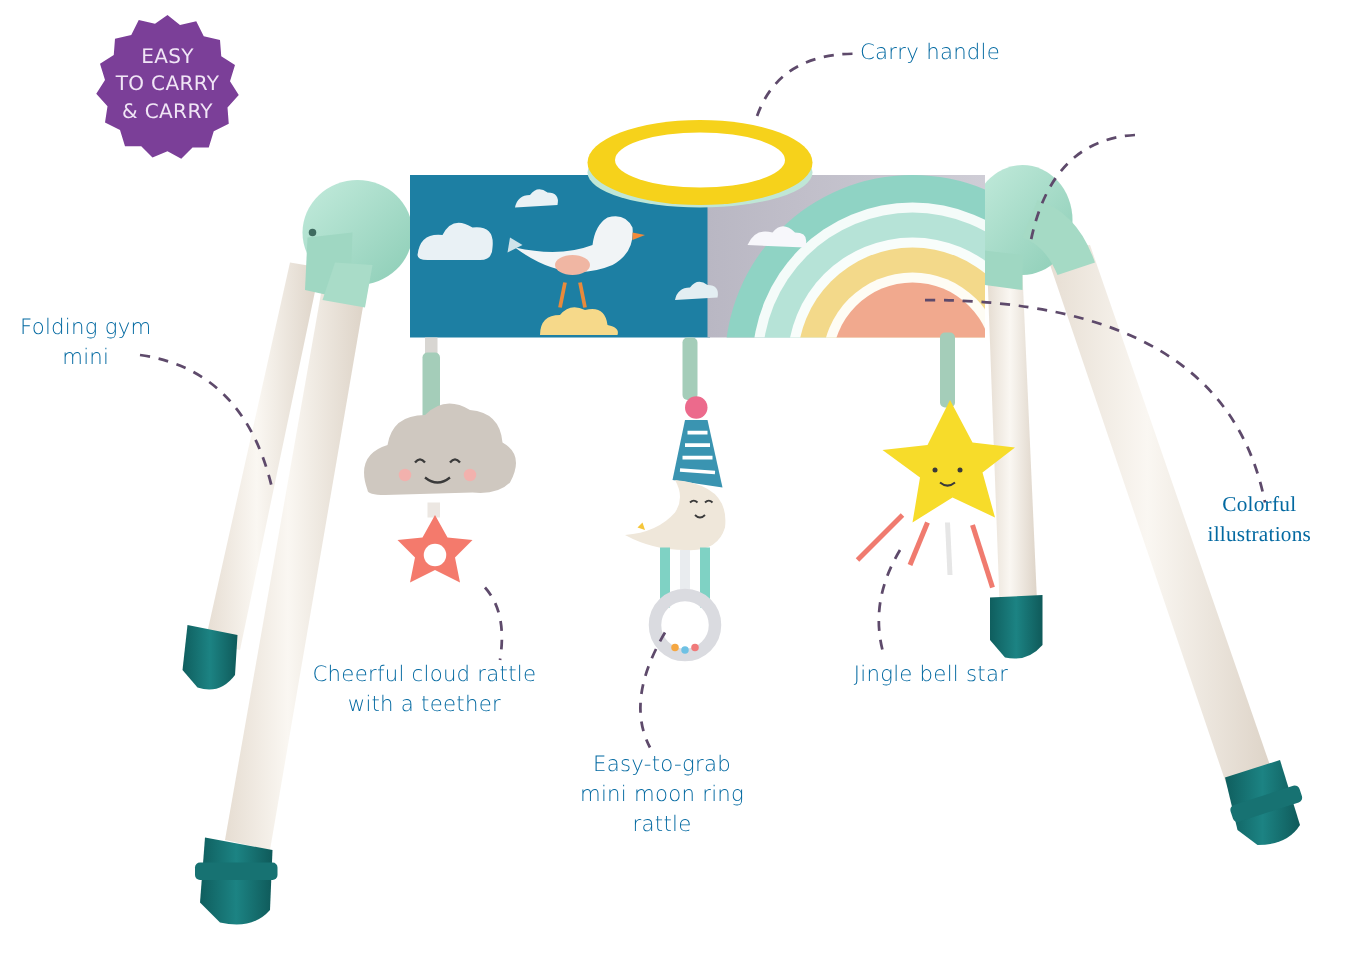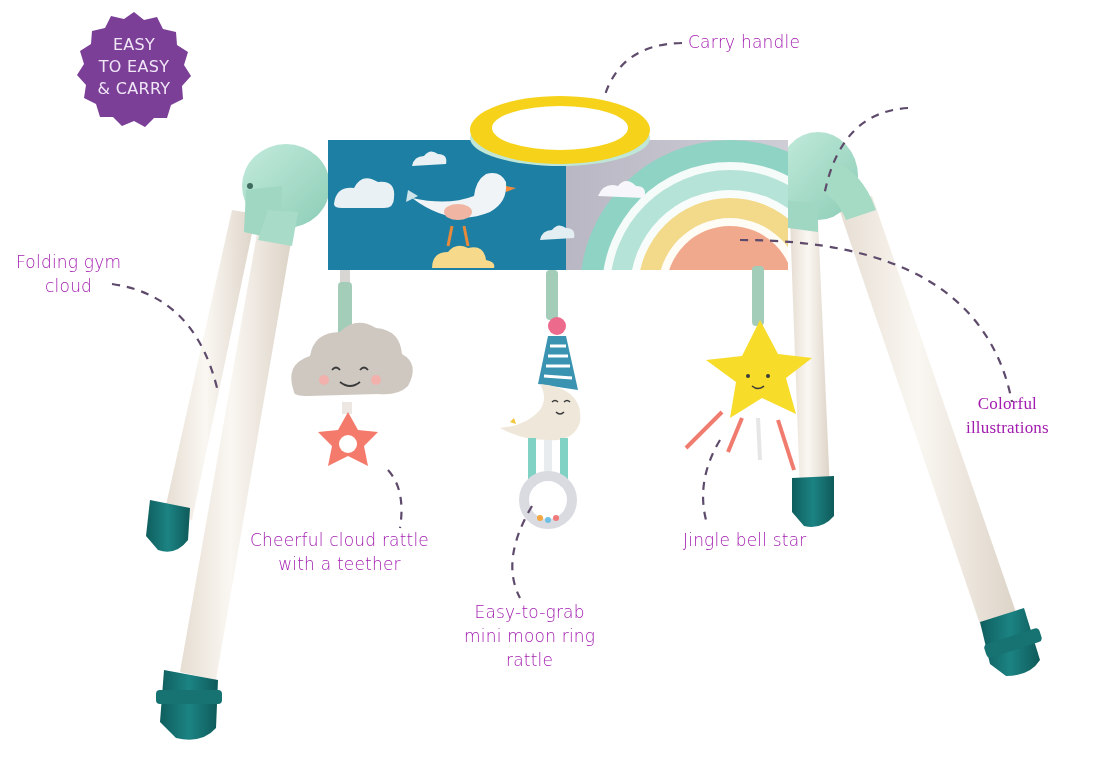--- a/index.html
+++ b/index.html
@@ -1,18 +1,18 @@
 <!DOCTYPE html>
 <html><head>
 <meta charset="utf-8">
 <style>
   html,body{margin:0;padding:0;background:#ffffff;}
   body{width:1094px;height:765px;position:relative;overflow:hidden;font-family:"DejaVu Sans","Liberation Sans",sans-serif;}
   .stage{position:absolute;left:0;top:0;width:1094px;height:765px;}
-  .label{position:absolute;color:#a21caf;font-size:17px;line-height:24px;text-align:center;letter-spacing:0.2px;font-weight:300;white-space:nowrap;}
+  .label{position:absolute;color:#0369a1;font-size:17px;line-height:24px;text-align:center;letter-spacing:0.2px;font-weight:300;white-space:nowrap;}
   .badge{position:absolute;left:72px;top:10px;width:124px;height:122px;}
   .badge-text{position:absolute;left:0;top:24px;width:124px;text-align:center;color:#f1e6f6;font-size:16px;line-height:22px;letter-spacing:0.3px;}
   svg{position:absolute;left:0;top:0;}
 </style>
 </head>
 <body>
 
 <div class="stage">
 
   <svg width="1094" height="765" viewBox="0 0 1094 765">
@@ -167,31 +167,31 @@
       <path d="M720 440 Q696 480 706 520"></path>
     </g>
   </svg>
 
   <div class="badge">
     <svg width="124" height="122" viewBox="0 0 124 122">
       <path d="M62 2 l10 8 l13 -3 l6 12 l13 3 l1 13 l11 7 l-4 13 l7 11 l-9 10 l1 13 l-12 6 l-4 13 l-13 0 l-9 9 l-11 -6 l-12 5 l-9 -9 l-13 0 l-4 -13 l-12 -6 l2 -13 l-9 -10 l7 -11 l-4 -13 l11 -7 l1 -13 l13 -3 l6 -12 l13 3 Z" fill="#7b3f98"></path>
     </svg>
     <div class="badge-text">
       <div>EASY</div>
-      <div>TO EASY</div>
+      <div>TO CARRY</div>
       <div>&amp; CARRY</div>
     </div>
   </div>
 
   <div class="label" style="left:688px;top:30px;">Carry handle</div>
 
 
   <div class="label" style="left:16px;top:250px;text-align:center;">
     <div>Folding gym</div>
-    <div>cloud</div>
+    <div>mini</div>
   </div>
 
   <div class="label" style="left:966px;top:392px;font-family:Liberation Serif, serif;">
     <div>Colorful</div>
     <div>illustrations</div>
   </div>
 
   <div class="label" style="left:464px;top:600px;">
     <div>Easy-to-grab</div>
     <div>mini moon ring</div>

